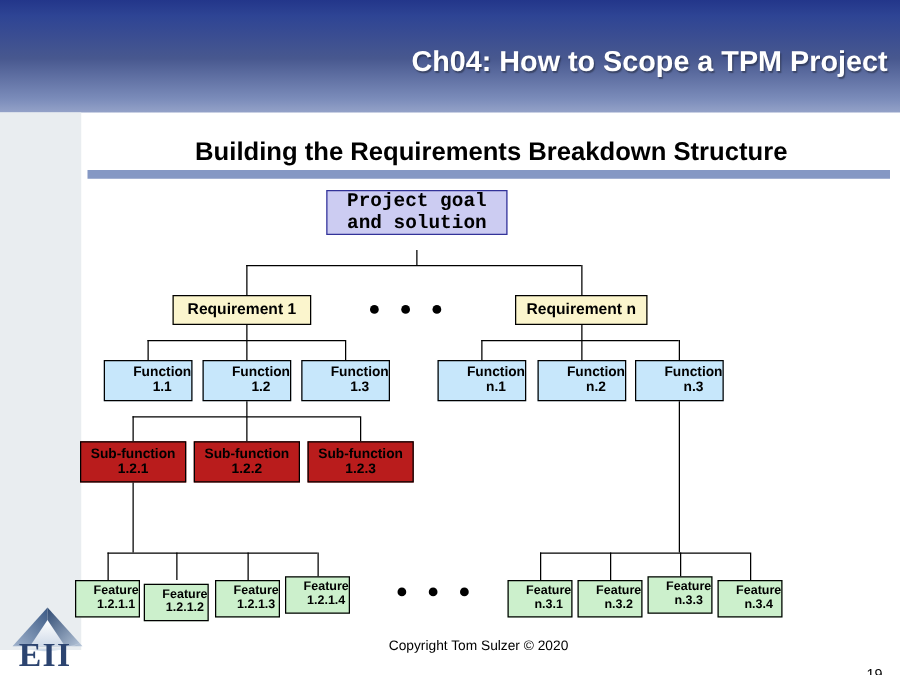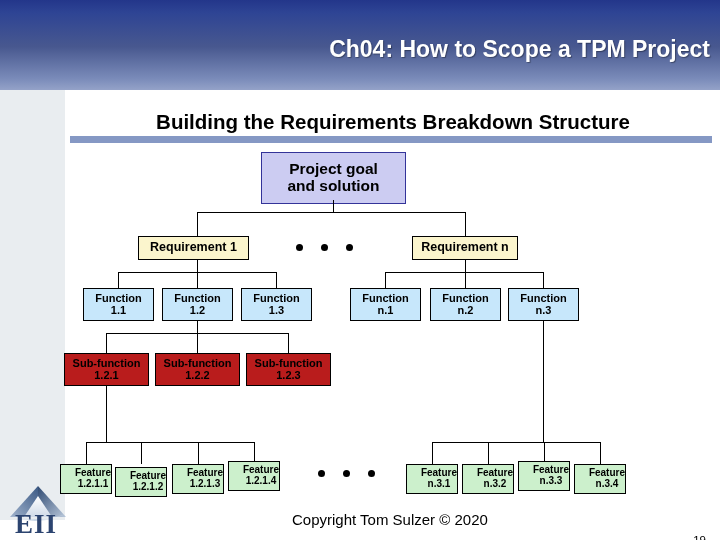--- a/index.html
+++ b/index.html
@@ -51,31 +51,31 @@
     border:1px solid #000;
     display:flex;align-items:center;justify-content:center;
     text-align:center;line-height:1.08;
     font-weight:bold;color:#000;
   }
   .n-goal{
     background:#ccccf2;border:1px solid #333399;
     font-size:15.5px;
   }
   .n-req{background:#fbf5cd;font-size:12.5px;font-weight:bold;}
-  .n-func{background:#c7e7fb;font-size:11px;}
+  .n-func{background:#c7e7fb;font-size:11px;justify-content:flex-end;}
   .n-sub{background:#b91c1c;font-size:11px;}
   .n-feat{background:#ccf0cc;font-size:10px;justify-content:flex-end;}
 
   .dots{position:absolute;display:flex;gap:18px;align-items:center;}
   .dot{width:7px;height:7px;border-radius:50%;background:#000;}
 
   
   .copyright{
-    position:absolute;left:292px;top:511px;
-    font-size:15px;color:#000;white-space:nowrap;
+    position:absolute;left:311px;top:511px;
+    font-size:11px;color:#000;white-space:nowrap;
   }
   .pagenum{
     position:absolute;right:14px;top:534px;
     font-size:11.5px;color:#000;
   }
 
   
   .logo{position:absolute;left:6px;top:484px;width:78px;height:54px;}
   .logo-text{
     position:absolute;left:9px;top:27px;
@@ -92,21 +92,21 @@
   <div class="header-band"></div>
   <div class="header-title">Ch04: How to Scope a TPM Project</div>
 
   <div class="left-band"></div>
 
   <div class="subtitle">Building the Requirements Breakdown Structure</div>
   <div class="accent-bar"></div>
 
   <div id="diagram">
 
-    <div class="node n-goal" style="left:261px;top:152px;width:145px;height:52px;">
+    <div class="node n-goal" style="left:261px;top:152px;width:145px;height:36px;font-family:Liberation Mono, monospace;">
       <div>
         <div>Project goal</div>
         <div>and solution</div>
       </div>
     </div>
 
     <div class="line vline" style="left:333px;top:200px;height:12px;"></div>
     <div class="line hline" style="left:197px;top:212px;width:268px;"></div>
     <div class="line vline" style="left:197px;top:212px;height:24px;"></div>
     <div class="line vline" style="left:465px;top:212px;height:24px;"></div>

